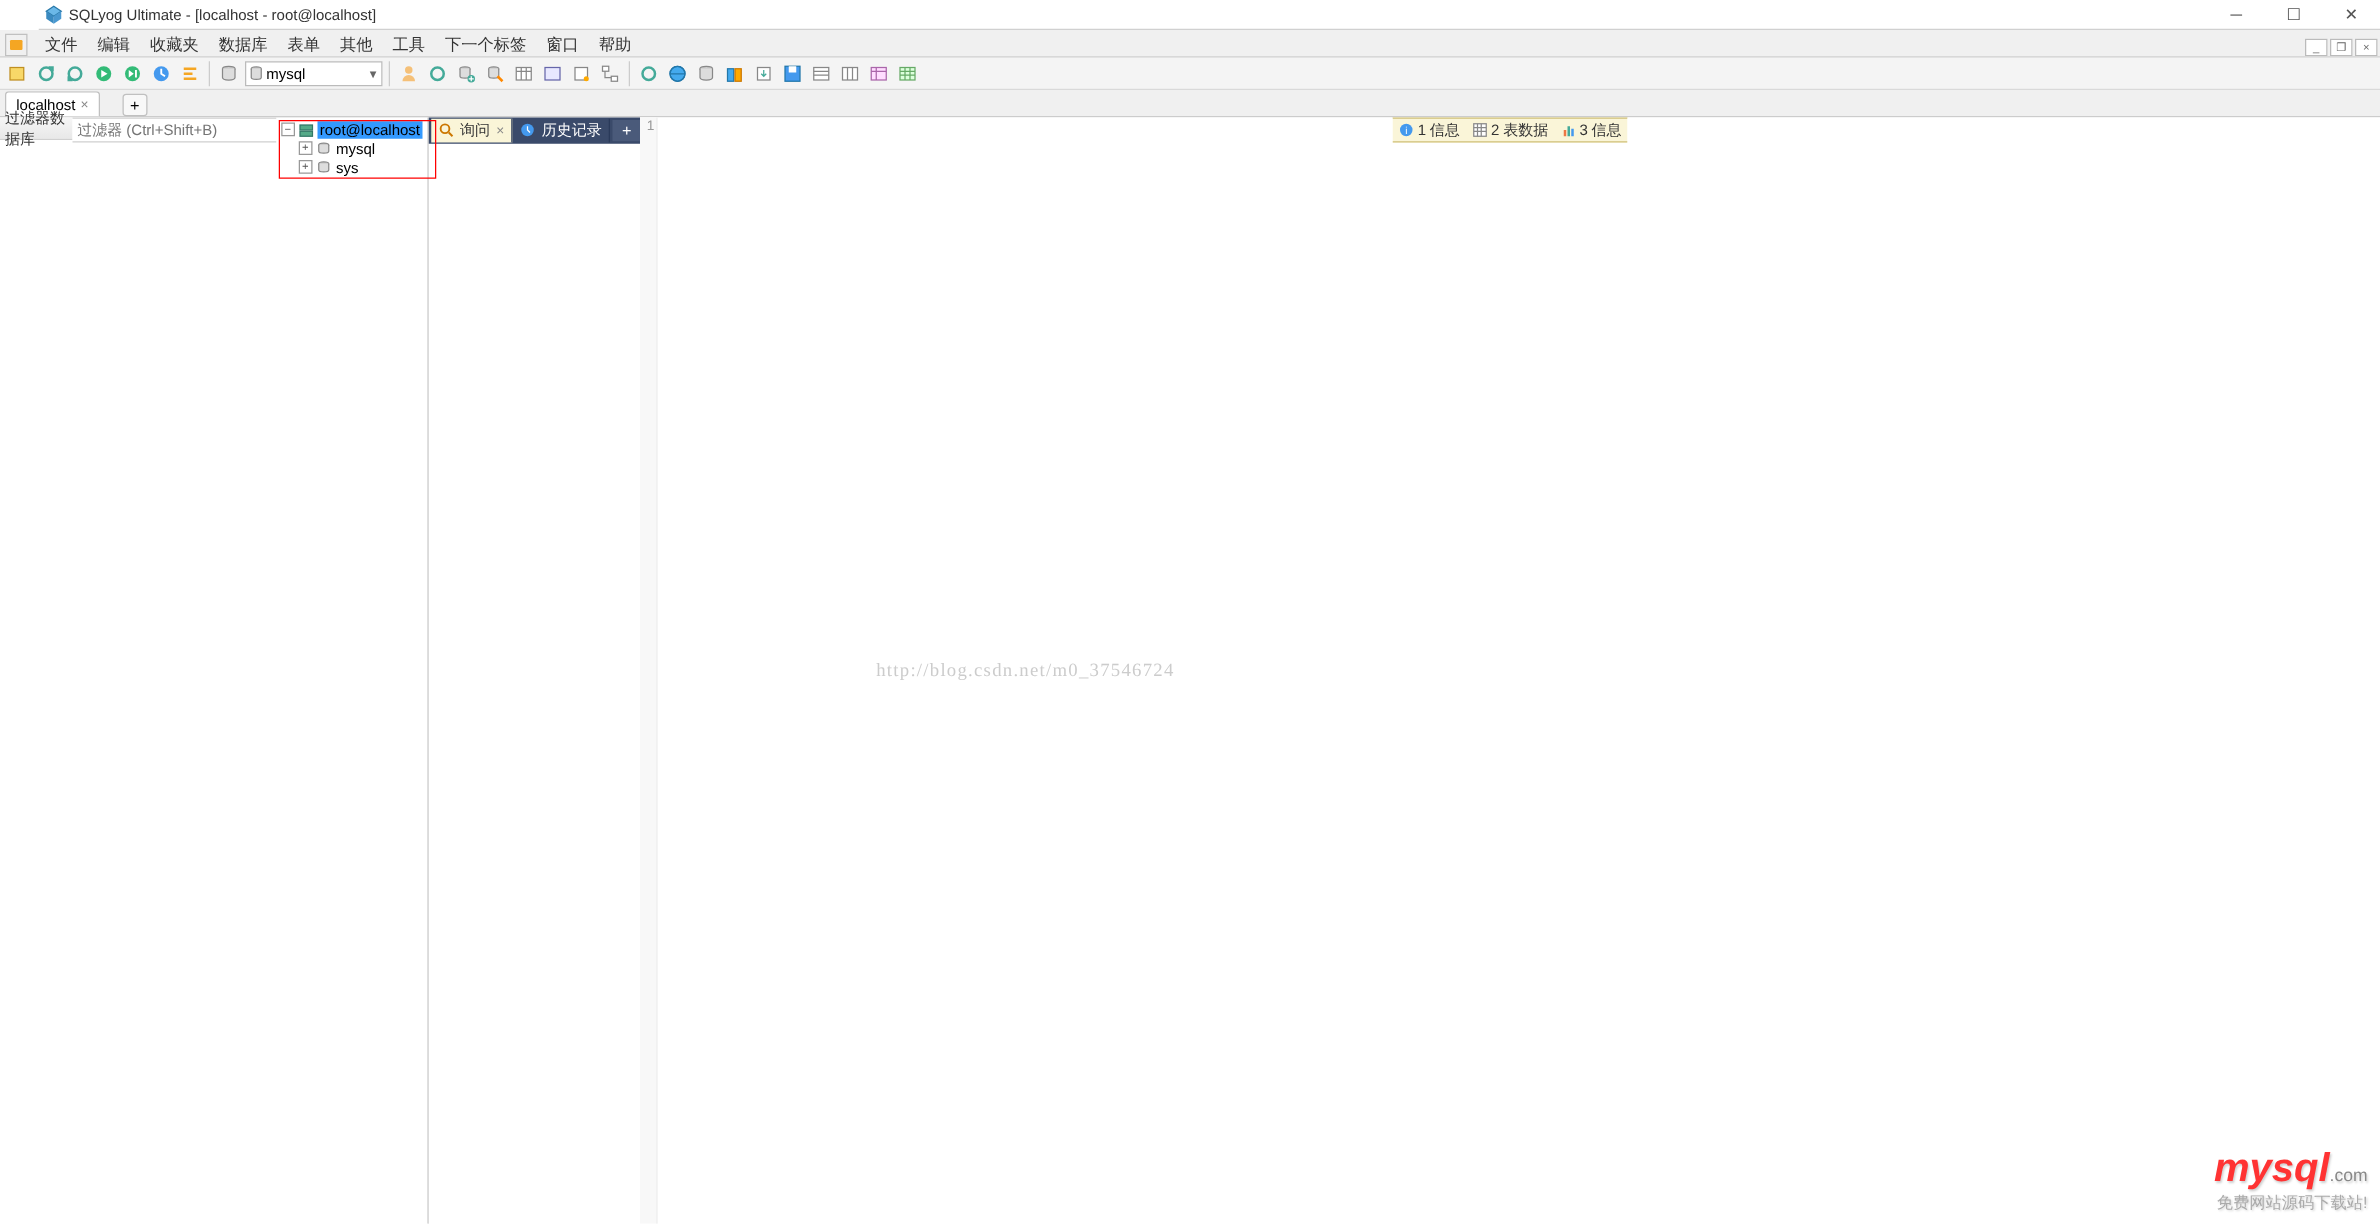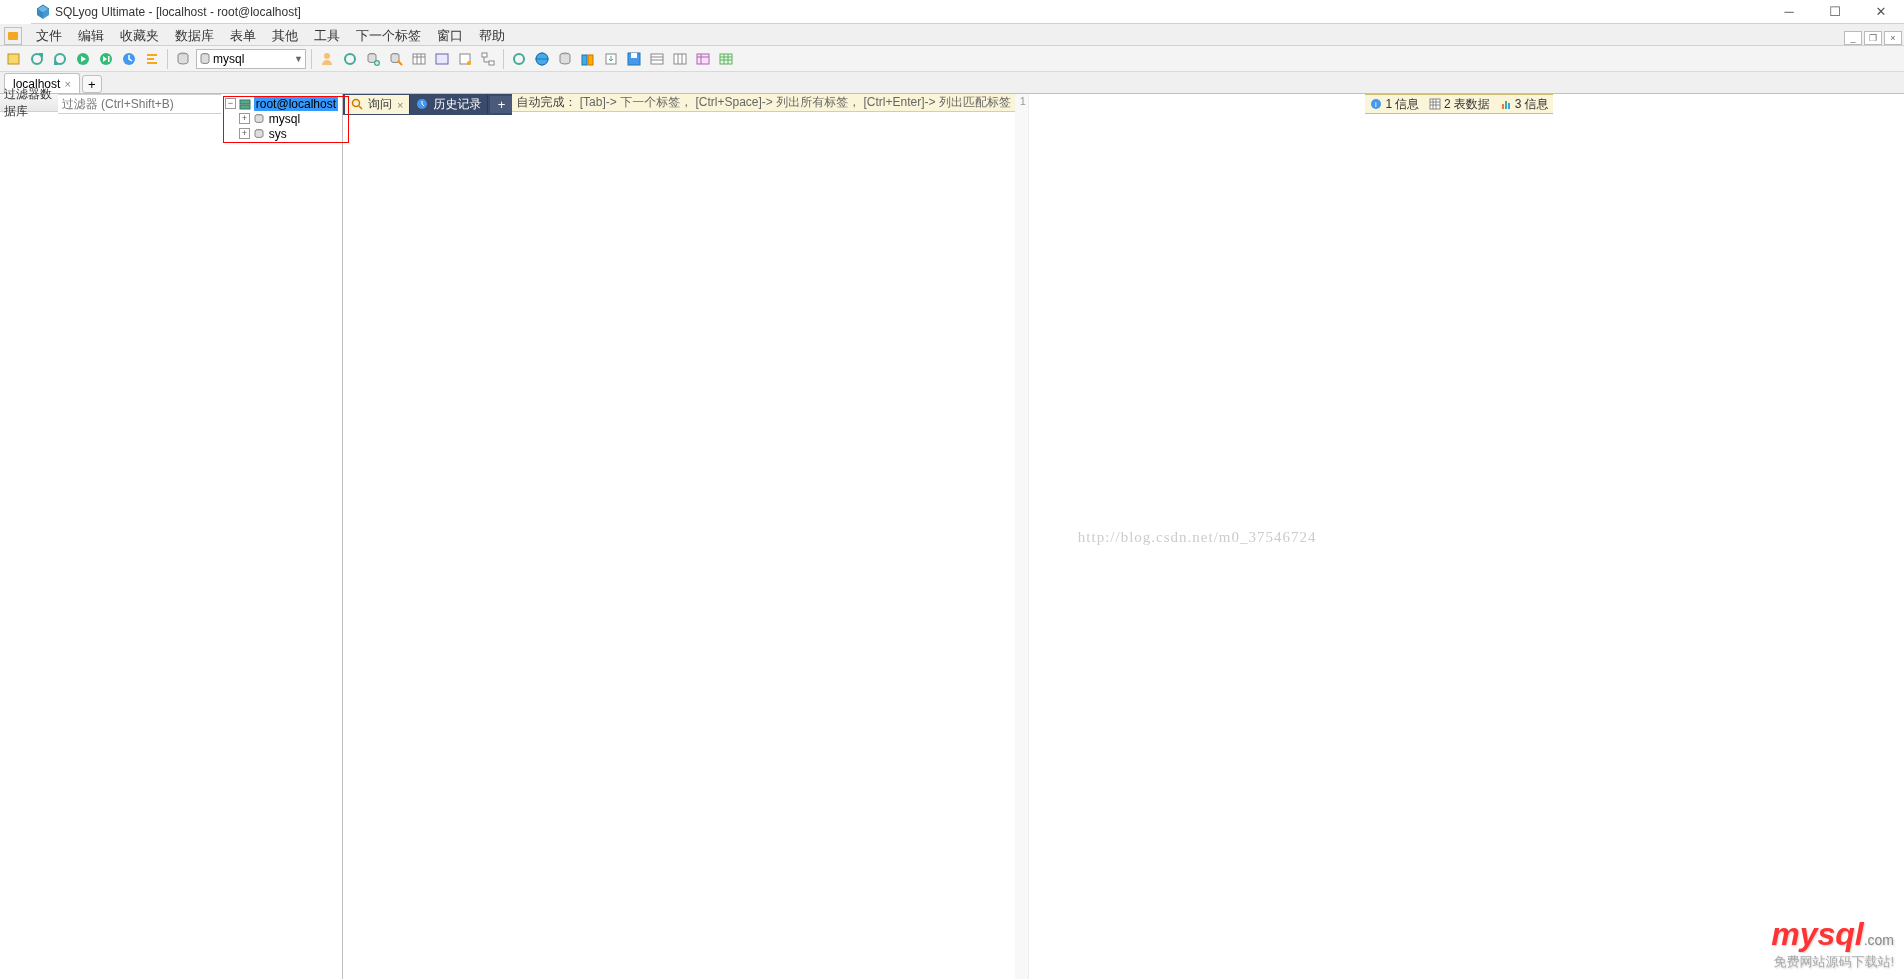--- a/index.html
+++ b/index.html
@@ -16,21 +16,21 @@
 .menubar .mdi-controls{position:absolute;right:2px;display:flex;gap:2px;}
 .menubar .mdi-controls div{width:18px;height:14px;border:1px solid #bbb;background:#fff;font-size:9px;display:flex;align-items:center;justify-content:center;color:#666;}
 
 .toolbar { height: 26px; background: #f4f4f4; border-bottom: 1px solid #d9d9d9; display: flex; align-items: center; padding: 0 4px; gap: 3px; }
 .toolbar .tbtn { width: 20px; height: 20px; display: flex; align-items: center; justify-content: center; border-radius:2px;}
 .toolbar .sep { width: 1px; height: 20px; background: #ccc; margin: 0 2px; }
 .toolbar .db-select{height:20px;width:110px;background:#fff;border:1px solid #bbb;font-size:12px;padding:0 2px;display:flex;align-items:center;}
 .toolbar .db-select .cyl{width:12px;height:14px;margin-right:2px;}
 
 .conn-tabs { height: 22px; background: #f0f0f0; border-bottom: 1px solid #c0c0c0; display: flex; align-items: flex-end; padding-left: 4px; }
-.conn-tabs .tab { height: 20px; background: #fff; border: 1px solid #c0c0c0; border-bottom: none; border-radius: 3px 3px 0 0; padding: 0 8px; font-size: 12px; display: flex; align-items: center; gap: 4px; margin-right:2px;}
+.conn-tabs .tab { height: 20px; background: #fff; border: 1px solid #c0c0c0; border-bottom: none; border-radius: 3px 3px 0 0; padding: 0 8px; font-size: 12px; display: flex; align-items: center; gap: 4px; margin-right:18px;}
 .conn-tabs .tab .close-x{color:#888;font-size:11px;}
 .conn-tabs .add-tab { width: 20px; height: 18px; border: 1px solid #c0c0c0; background: #f8f8f8; display: flex; align-items: center; justify-content: center; font-size: 13px; border-radius:3px;}
 
 .body { display: flex; height: calc(100% - 94px); }
 
 .sidebar { width: 343px; border-right: 1px solid #c0c0c0; display: flex; flex-direction: row; background: #fff; justify-content: space-between; }
 .sidebar .hdr { height: 18px; background: linear-gradient(#f6f6f6,#e8e8e8); border-bottom: 1px solid #d0d0d0; font-size: 12px; padding: 0 4px; display: flex; align-items: center; color:#333;}
 .sidebar .filter-input { height: 20px; margin:0; border:1px solid #d0d0d0; border-left:none;border-right:none; font-size: 12px; padding: 0 4px; color: #999; background: #fff; }
 .sidebar .tree { flex: 1; padding: 2px 4px; font-family: Consolas, monospace; font-size: 12px; position: relative;}
 .redbox{position:absolute;left:2px;top:2px;width:126px;height:47px;border:1px solid #ff0000;pointer-events:none;}
@@ -351,26 +351,20 @@
               <path d="M6 3 v3 l2 2" stroke="#fff" fill="none"></path>
             </svg>
           </span>
         <span>历史记录</span>
       </div>
       <div class="add-qtab">
         <span>+</span>
       </div>
     </div>
 
-    <div class="hint-bar">
-      <span>自动完成：</span>&nbsp;
-      <span class="hint-key">[Tab]-&gt; 下一个标签，</span>&nbsp;
-      <span class="hint-key">[Ctrl+Space]-&gt; 列出所有标签，</span>&nbsp;
-      <span class="hint-key">[Ctrl+Enter]-&gt; 列出匹配标签</span>
-    </div>
 
     <div class="editor">
       <div class="gutter">
         <div>1</div>
       </div>
       <div class="code-area">
         <div class="watermark">http://blog.csdn.net/m0_37546724</div>
       </div>
     </div>
 

